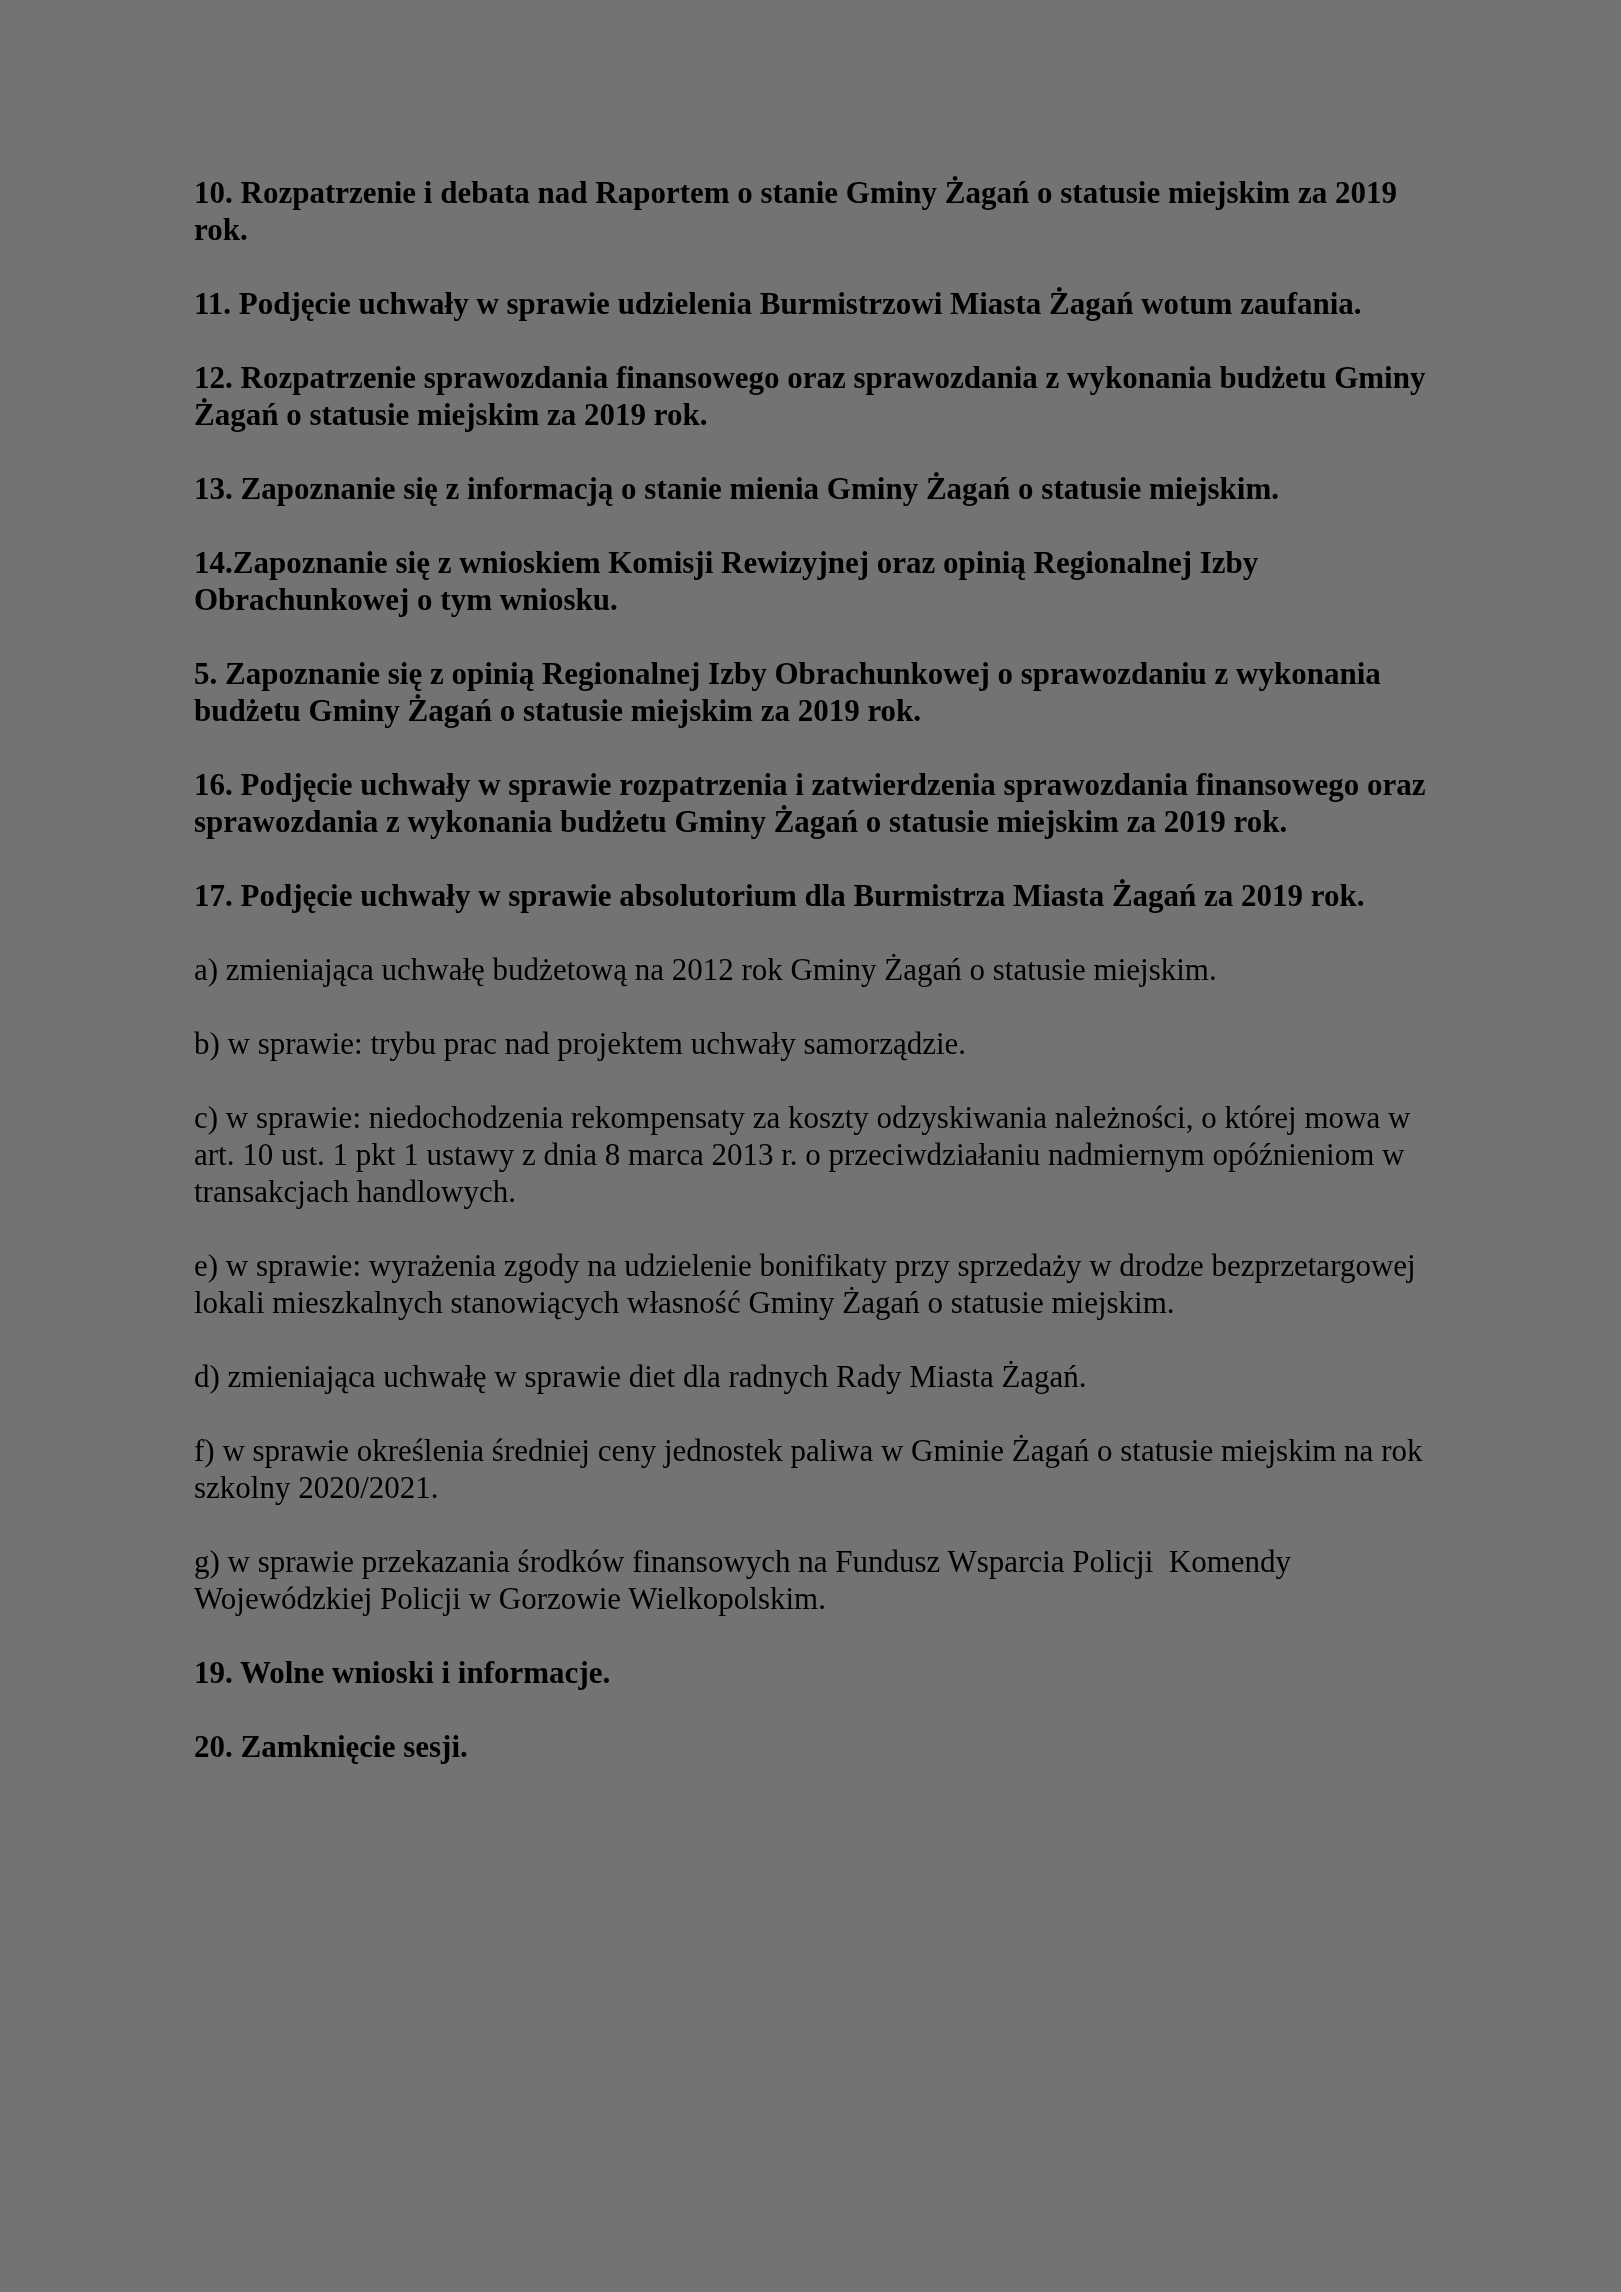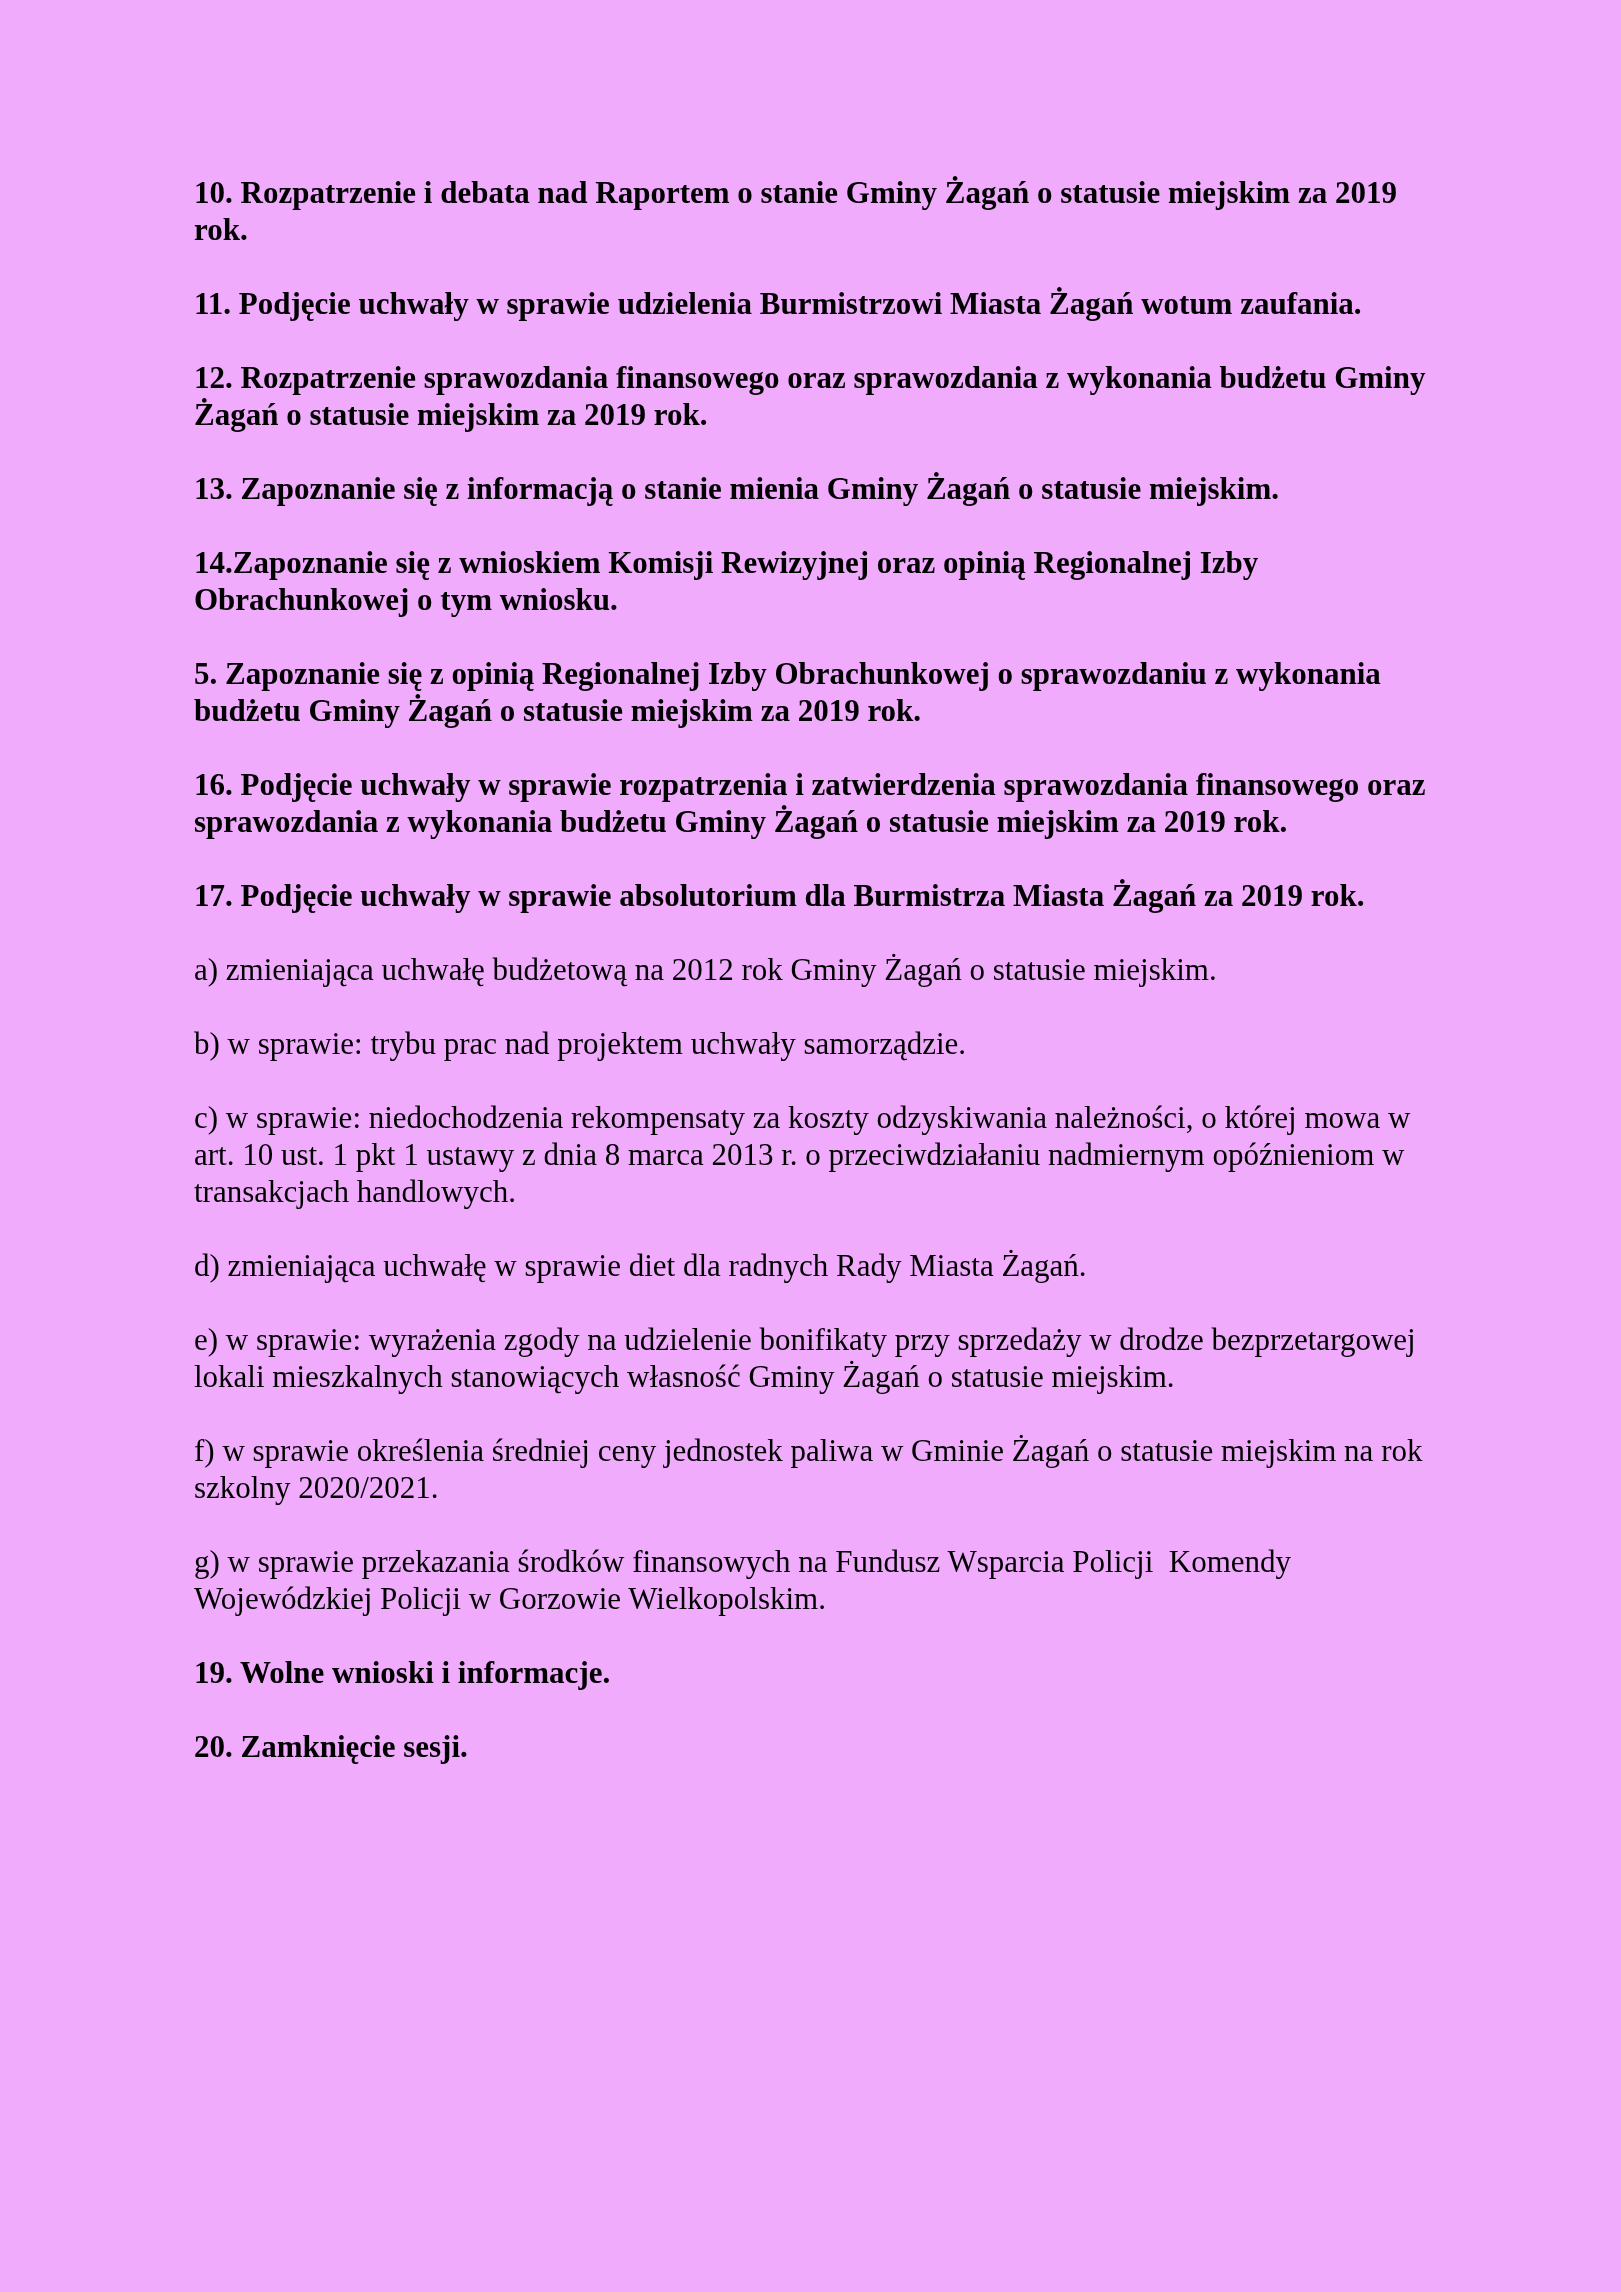--- a/index.html
+++ b/index.html
@@ -4,21 +4,21 @@
 <style>
   html, body {
     margin: 0;
     padding: 0;
     background: #ffffff;
   }
   .page {
     position: relative;
     width: 1621px;
     height: 2293px;
-    background: #f0abfc;
+    background: #737373;
     overflow: hidden;
     text-decoration: underline;
   }
   .content {
     position: absolute;
     left: 194px;
     top: 174px;
     width: 1255px;
     color: #000000;
   }
@@ -53,21 +53,21 @@
     <p class="item bold">11. Podjęcie uchwały w sprawie udzielenia Burmistrzowi Miasta Żagań wotum zaufania.</p>
     <p class="item bold">12. Rozpatrzenie sprawozdania finansowego oraz sprawozdania z wykonania budżetu Gminy Żagań o statusie miejskim za 2019 rok.</p>
     <p class="item bold">13. Zapoznanie się z informacją o stanie mienia Gminy Żagań o statusie miejskim.</p>
     <p class="item bold">14.Zapoznanie się z wnioskiem Komisji Rewizyjnej oraz opinią Regionalnej Izby Obrachunkowej o tym wniosku.</p>
     <p class="item bold">5. Zapoznanie się z opinią Regionalnej Izby Obrachunkowej o sprawozdaniu z wykonania budżetu Gminy Żagań o statusie miejskim za 2019 rok.</p>
     <p class="item bold">16. Podjęcie uchwały w sprawie rozpatrzenia i zatwierdzenia sprawozdania finansowego oraz sprawozdania z wykonania budżetu Gminy Żagań o statusie miejskim za 2019 rok.</p>
     <p class="item bold">17. Podjęcie uchwały w sprawie absolutorium dla Burmistrza Miasta Żagań za 2019 rok.</p>
     <p class="item">a) zmieniająca uchwałę budżetową na 2012 rok Gminy Żagań o statusie miejskim.</p>
     <p class="item">b) w sprawie: trybu prac nad projektem uchwały samorządzie.</p>
     <p class="item">c) w sprawie: niedochodzenia rekompensaty za koszty odzyskiwania należności, o której mowa w art. 10 ust. 1 pkt 1 ustawy z dnia 8 marca 2013 r. o przeciwdziałaniu nadmiernym opóźnieniom w transakcjach handlowych.</p>
+    <p class="item">e) w sprawie: wyrażenia zgody na udzielenie bonifikaty przy sprzedaży w drodze bezprzetargowej lokali mieszkalnych stanowiących własność Gminy Żagań o statusie miejskim.</p>
     <p class="item">d) zmieniająca uchwałę w sprawie diet dla radnych Rady Miasta Żagań.</p>
-    <p class="item">e) w sprawie: wyrażenia zgody na udzielenie bonifikaty przy sprzedaży w drodze bezprzetargowej lokali mieszkalnych stanowiących własność Gminy Żagań o statusie miejskim.</p>
     <p class="item">f) w sprawie określenia średniej ceny jednostek paliwa w Gminie Żagań o statusie miejskim na rok szkolny 2020/2021.</p>
     <p class="item">g) w sprawie przekazania środków finansowych na Fundusz Wsparcia Policji  Komendy Wojewódzkiej Policji w Gorzowie Wielkopolskim.</p>
     <p class="item bold">19. Wolne wnioski i informacje.</p>
     <p class="item bold">20. Zamknięcie sesji.</p>
   </div>
 </div>
 
 
 </body></html>

